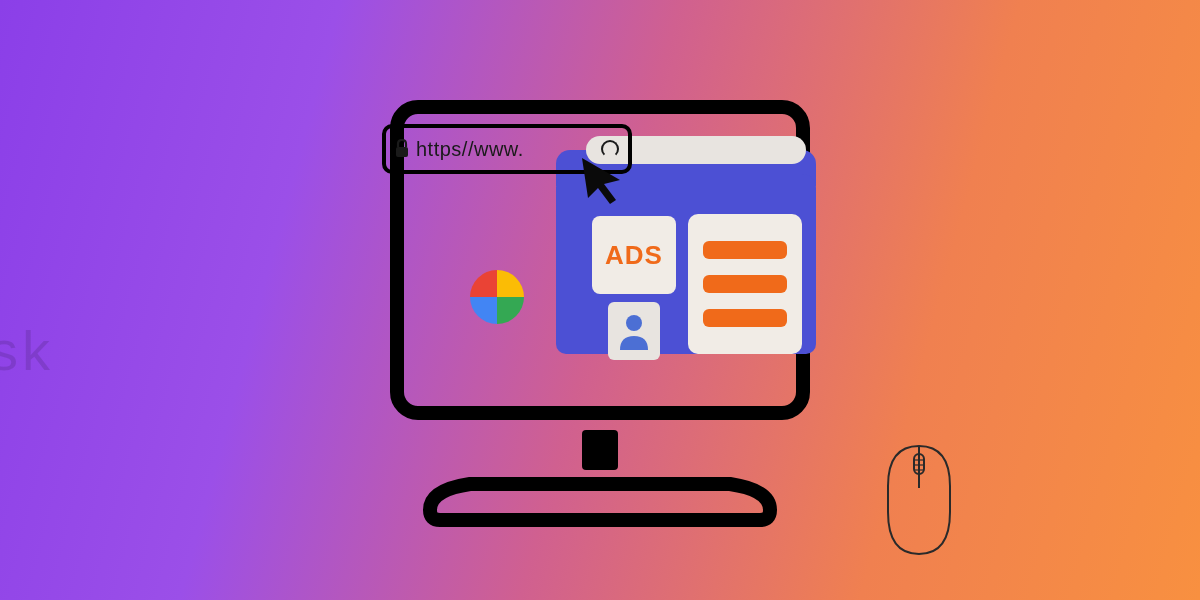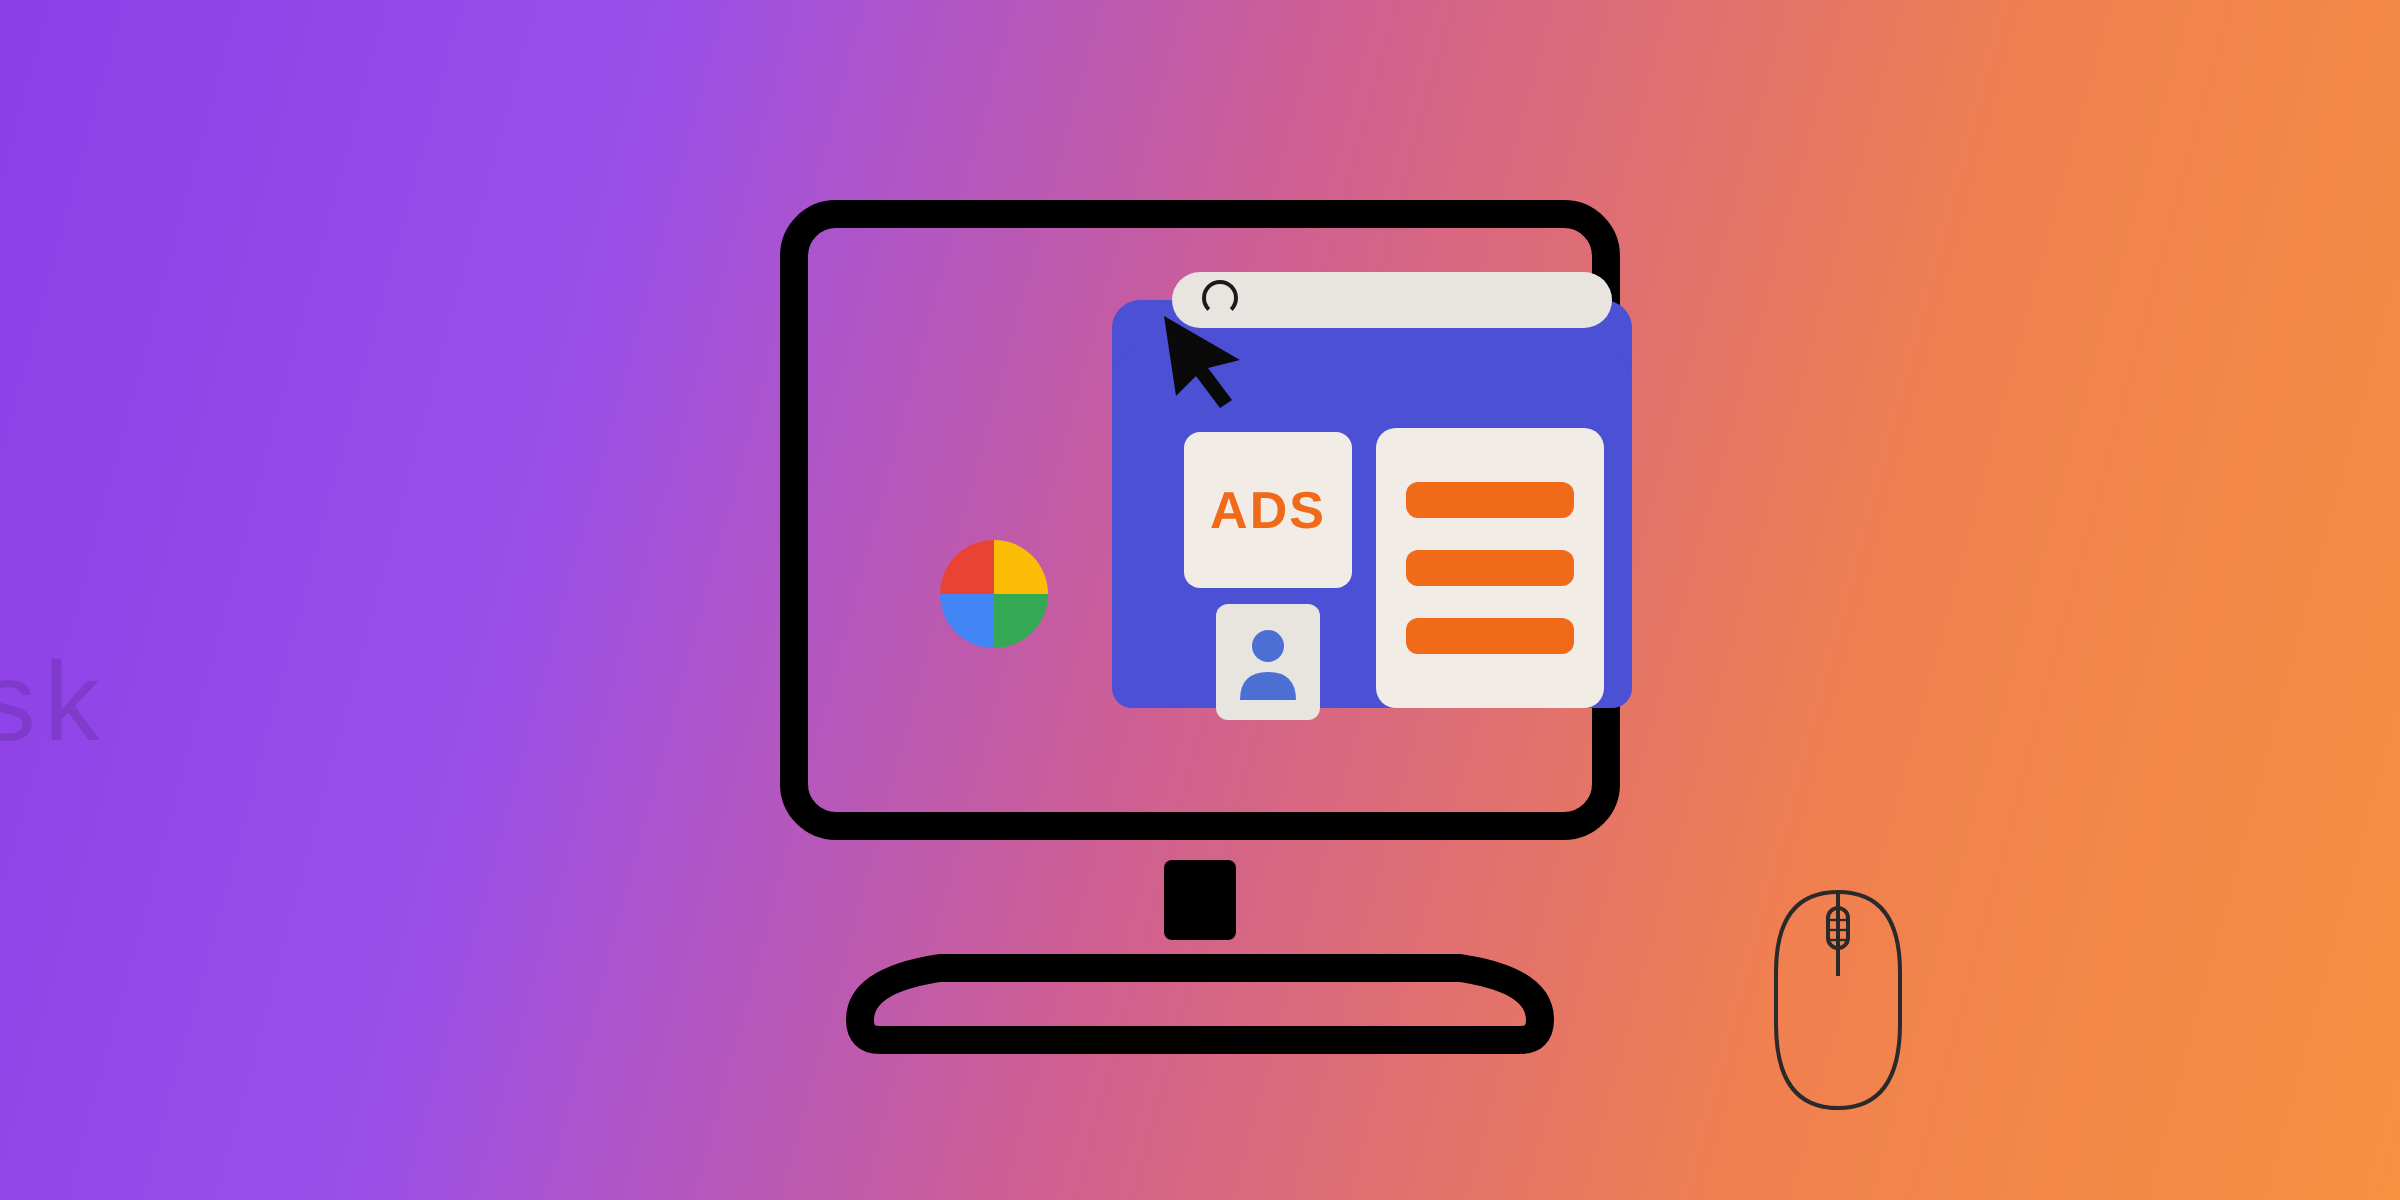--- a/index.html
+++ b/index.html
@@ -226,20 +226,29 @@
       <path d="M 20 50 Q 10 50 10 40 Q 10 20 50 14 L 310 14 Q 350 20 350 40 Q 350 50 340 50 Z" fill="none" stroke="#000" stroke-width="14" stroke-linejoin="round"></path>
     </svg>
   </div>
 
   <div class="browser-titlebar"></div>
   <div class="browser-window"></div>
 
   <div class="search-pill"></div>
   <div class="refresh-circle"></div>
 
+  <div class="address-bar-wrap">
+    <span class="lock-icon">
+      <svg width="16" height="20" viewBox="0 0 16 20">
+        <rect x="2" y="8" width="12" height="10" rx="2" fill="#1a1a1a"></rect>
+        <path d="M 4 8 L 4 5 Q 4 1 8 1 Q 12 1 12 5 L 12 8" fill="none" stroke="#1a1a1a" stroke-width="2.2"></path>
+      </svg>
+    </span>
+    <span class="url-text">https//www.</span>
+  </div>
 
   <div class="ads-card">
     <span class="ads-text">ADS</span>
   </div>
 
   <div class="avatar-card">
     <svg width="34" height="38" viewBox="0 0 34 38">
       <circle cx="17" cy="11" r="8" fill="#4C6FD4"></circle>
       <path d="M 3 38 Q 3 24 17 24 Q 31 24 31 38 Z" fill="#4C6FD4"></path>
     </svg>

